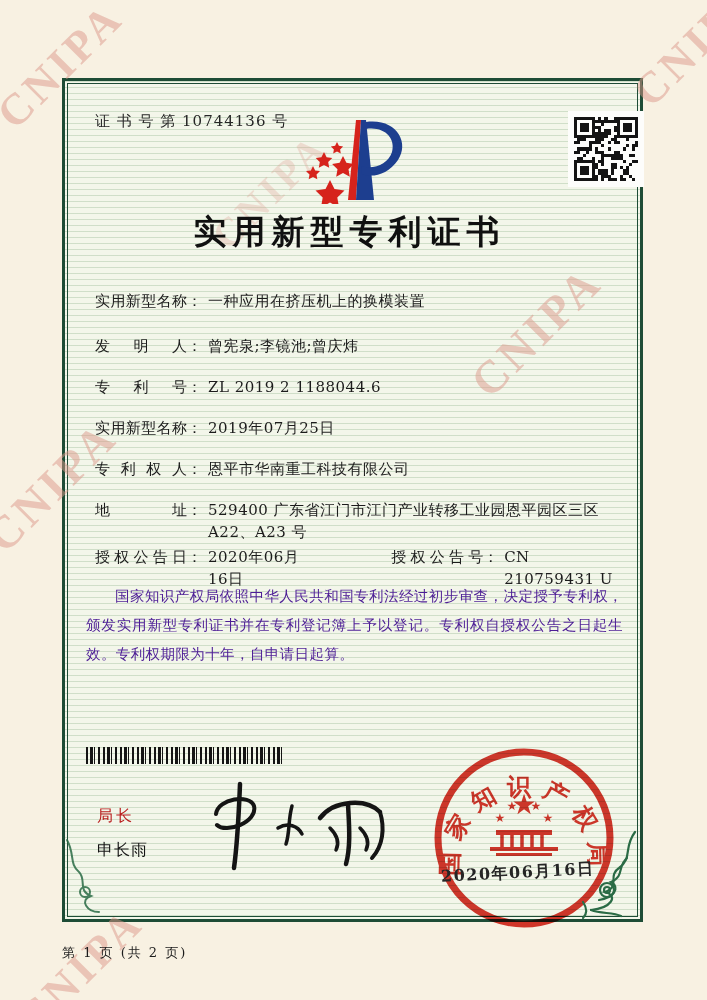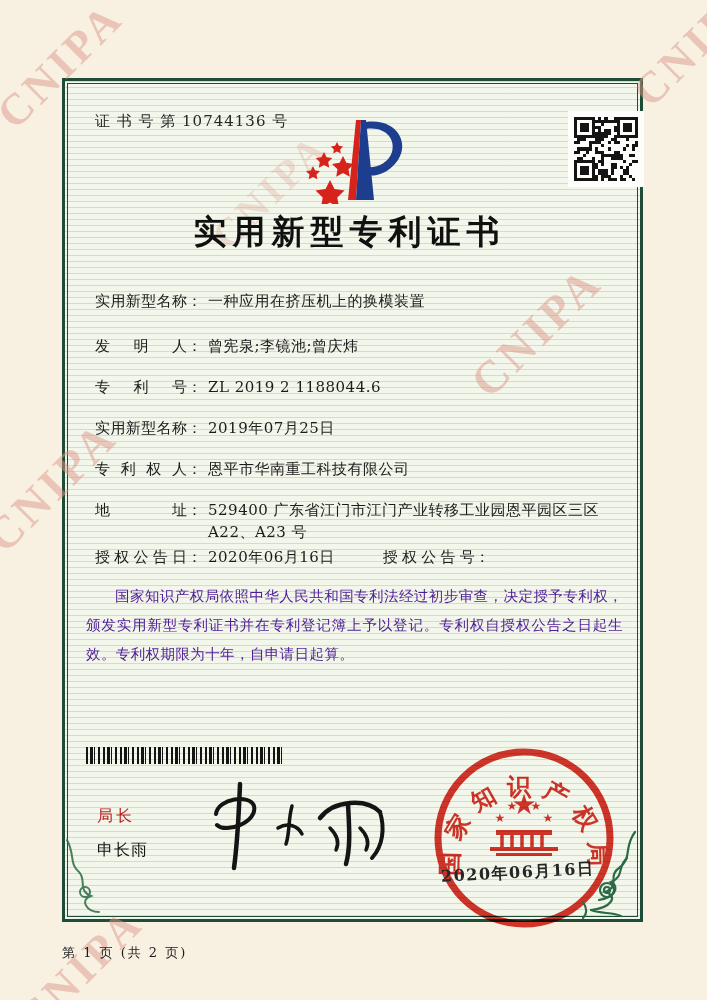--- a/index.html
+++ b/index.html
@@ -48,21 +48,21 @@
   .field-row.first{margin-bottom:23px;}
   .field-row.addr{margin-bottom:3px;}
   .f-label{
     display:inline-block; width:92px; flex:0 0 92px;
     text-align:justify; text-align-last:justify; text-justify:inter-character;
   }
   .f-colon{flex:0 0 auto;}
   .f-value{flex:1 1 auto; margin-left:6px; letter-spacing:0.5px;}
   .grant-row{display:flex; line-height:22px;}
   .pair{display:flex;}
-  .pair2{margin-left:48px;}
+  .pair2{margin-left:76px;}
 
   .paras{left:86px; top:582px; width:537px; font-size:14.5px; line-height:29px;
          text-align:justify; color:#4c1d95;}
   .paras p{margin:0; text-indent:2em; letter-spacing:0.4px;}
 
   .barcode{
     left:86px; top:747px; width:196px; height:17px;
     background:repeating-linear-gradient(90deg,
       #141414 0 2px, transparent 2px 4px,
       #141414 4px 7px, transparent 7px 8px,
@@ -299,20 +299,21 @@
     </div>
     <div class="grant-row">
       <span class="pair">
         <span class="f-label">授权公告日</span>
           <span class="f-colon">：</span>
         <span class="f-value">2020年06月16日</span>
       </span>
       <span class="pair pair2">
         <span class="f-label">授权公告号</span>
           <span class="f-colon">：</span>
+        <span class="f-value">CN 210759431 U</span>
       </span>
     </div>
   </div>
 
   <div class="abs paras">
     <p>国家知识产权局依照中华人民共和国专利法经过初步审查，决定授予专利权，颁发实用新型专利证书并在专利登记簿上予以登记。专利权自授权公告之日起生效。专利权期限为十年，自申请日起算。</p>
   </div>
 
   <div class="abs barcode"></div>
 

